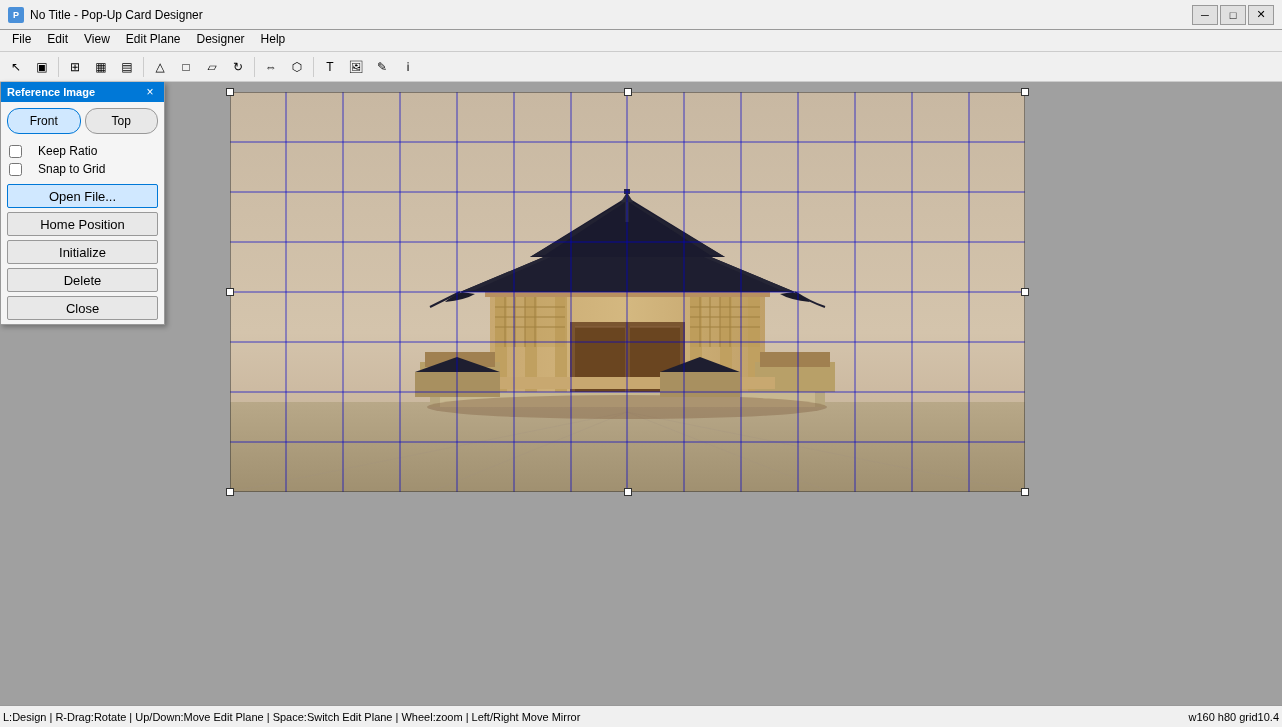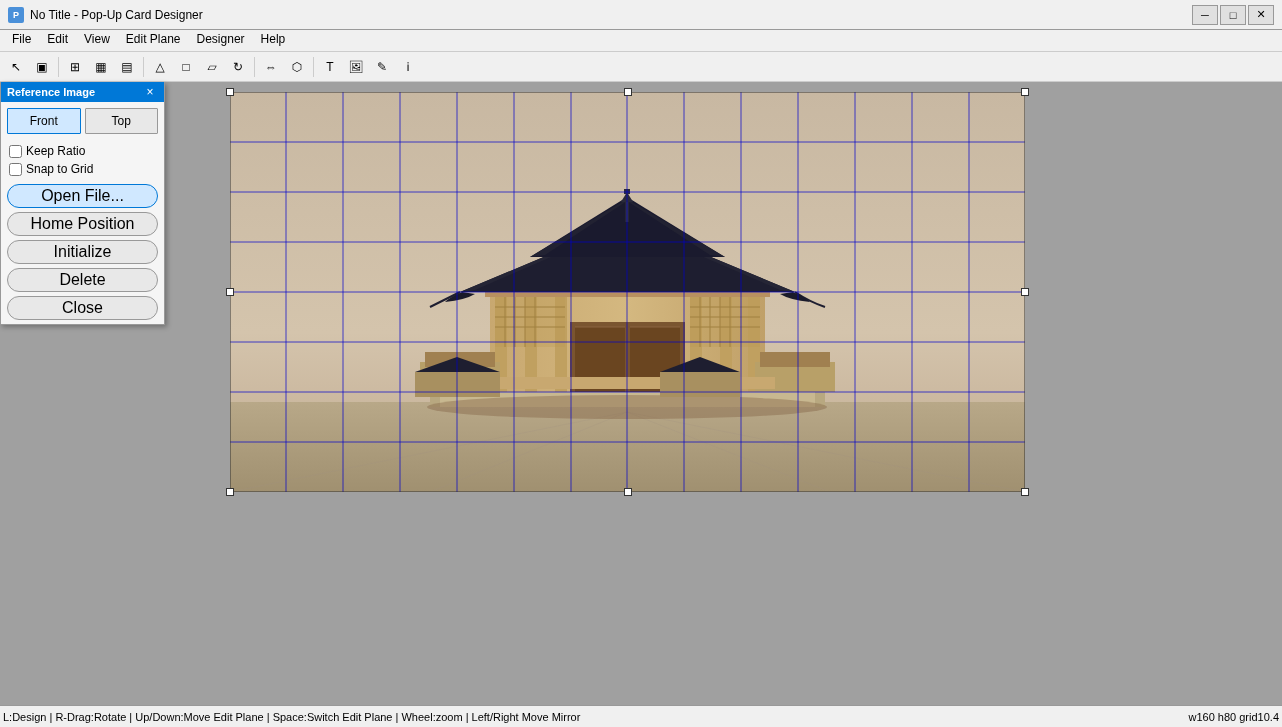--- a/index.html
+++ b/index.html
@@ -154,58 +154,58 @@
       padding: 6px;
       gap: 4px;
     }
     .view-btn {
       flex: 1;
       height: 26px;
       border: 1px solid #999;
       background: #e8e8e8;
       cursor: pointer;
       font-size: 12px;
-      border-radius: 1px;
+      border-radius: 12px;
     }
     .view-btn.active {
       background: #d0e8ff;
       border-color: #0078d7;
     }
 
     #panel-checkboxes {
       padding: 4px 8px;
       display: flex;
       flex-direction: column;
       gap: 4px;
     }
     .checkbox-row {
       display: flex;
       align-items: center;
-      gap: 4px;
+      gap: 16px;
       font-size: 12px;
     }
     .checkbox-row input[type="checkbox"] {
       width: 13px;
       height: 13px;
     }
 
     #panel-action-buttons {
       padding: 4px 6px;
       display: flex;
       flex-direction: column;
       gap: 4px;
     }
     .action-btn {
       width: 100%;
       height: 24px;
       border: 1px solid #999;
       background: #e8e8e8;
       cursor: pointer;
-      font-size: 16px;
-      border-radius: 12px;
+      font-size: 13px;
+      border-radius: 2px;
       text-align: center;
     }
     .action-btn.highlighted {
       background: #d0e8ff;
       border-color: #0078d7;
     }
 
     
     #canvas-area {
       flex: 1;

